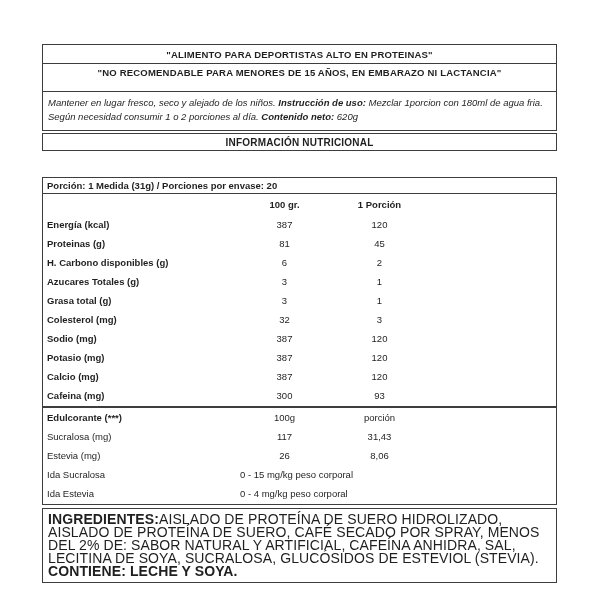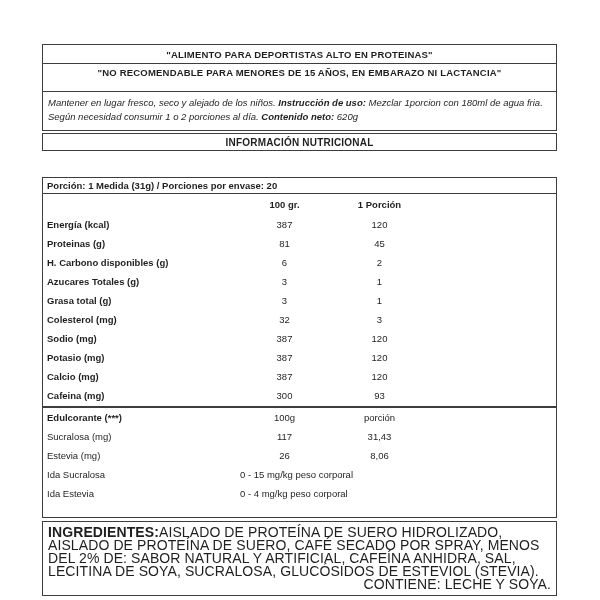--- a/index.html
+++ b/index.html
@@ -18,28 +18,28 @@
   .serving-box{height:17px;display:flex;align-items:center;padding-left:4px;
                font-size:9.5px;font-weight:bold;margin-top:26px;}
   .table-box{padding-bottom:1px;}
   .trow{display:grid;grid-template-columns:160px 155px 35px 1fr;height:19px;align-items:center;
         padding-left:4px;font-size:9.5px;}
   .trow.head{height:21px;}
   .tlabel{font-weight:bold;white-space:nowrap;}
   .tlabel.plain{font-weight:normal;}
   .tval{justify-self:center;white-space:nowrap;text-align:right;}
   .tval.head{font-weight:bold;}
-  .sweetener-box{margin-top:0;padding-bottom:14px;} 
+  .sweetener-box{margin-top:0;padding-bottom:1px;} 
   .idarow{display:flex;align-items:center;height:19px;padding-left:4px;font-size:9.5px;}
   .idarow .ida-label{width:160px;white-space:nowrap;}
   .idarow .ida-value{margin-left:33px;white-space:nowrap;}
   .ingredients-box{margin-top:3px;min-height:67px;padding:4px 5px;font-size:14px;line-height:13px;
                    letter-spacing:.1px;}
   .ingredients-box b{font-weight:bold;}
-  .contains-line{font-weight:normal;text-align:right;}
+  .contains-line{font-weight:bold;}
 </style>
 </head>
 <body>
 
 <div class="label">
 
   <div class="box title-box">"ALIMENTO PARA DEPORTISTAS ALTO EN PROTEINAS"</div>
 
   <div class="box warning-box">"NO RECOMENDABLE PARA MENORES DE 15 AÑOS, EN EMBARAZO NI LACTANCIA"</div>
 

